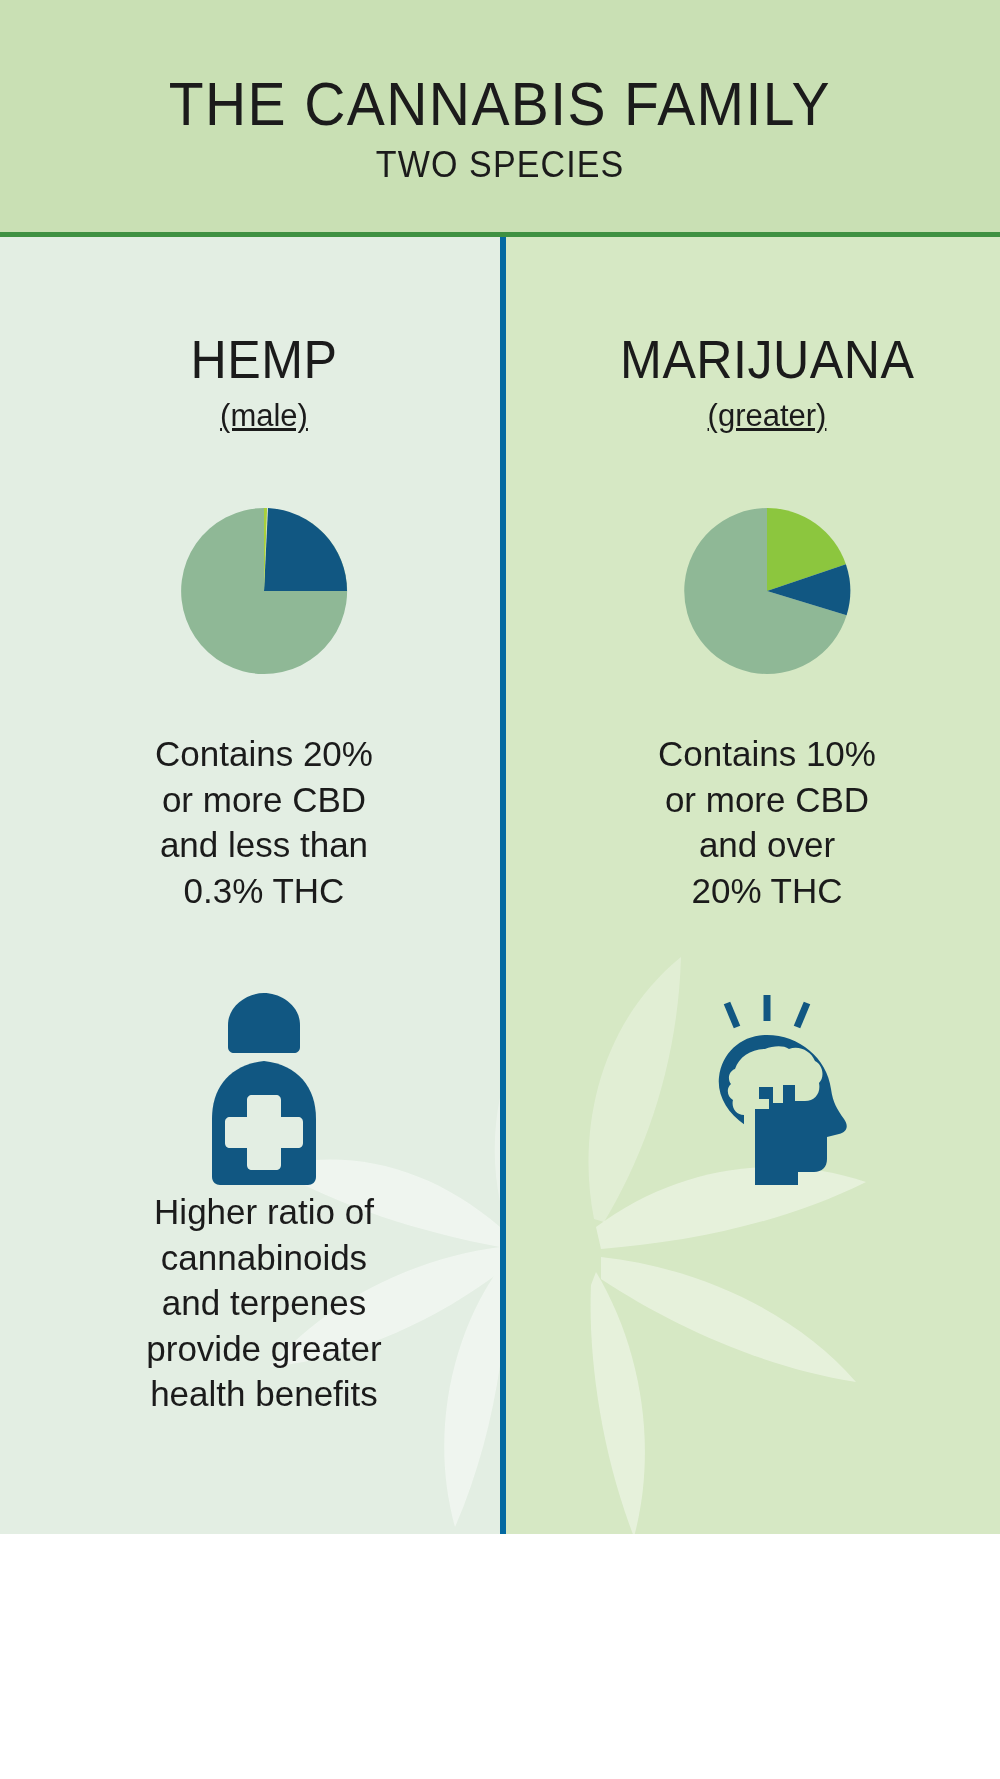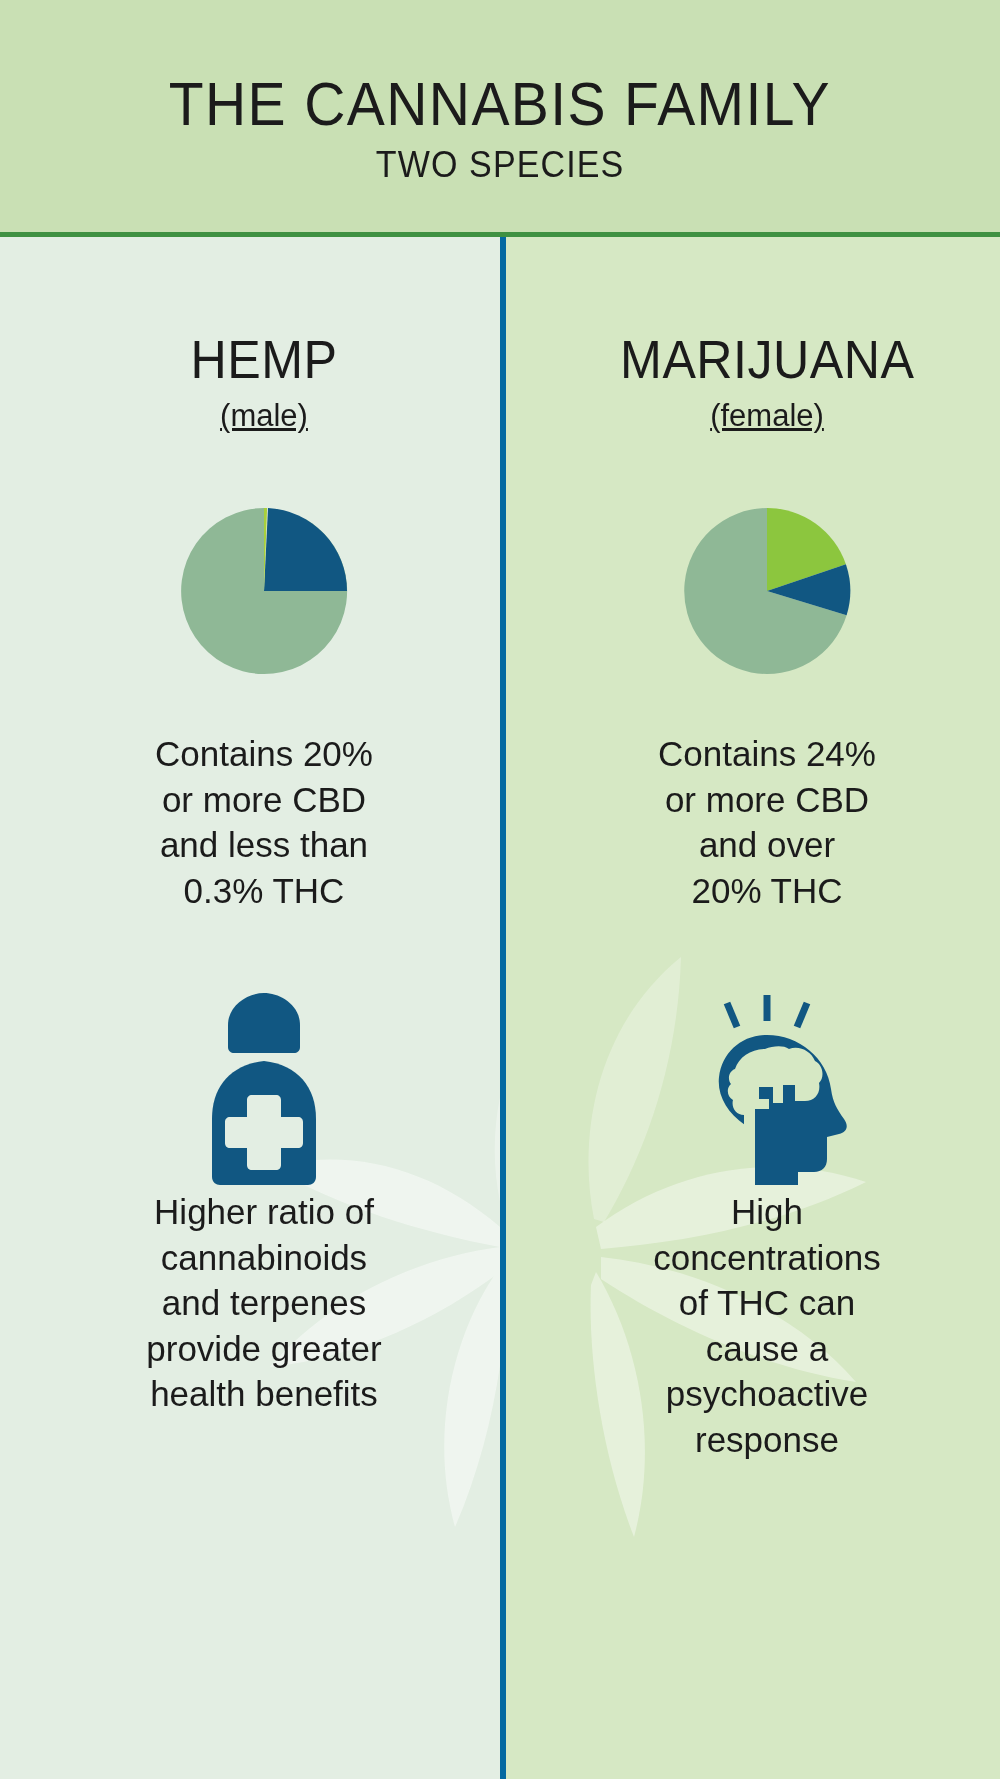--- a/index.html
+++ b/index.html
@@ -6,21 +6,21 @@
     margin: 0;
     padding: 0;
     background: #ffffff;
   }
   body {
     font-family: "Liberation Sans", sans-serif;
   }
   .infographic {
     position: relative;
     width: 1000px;
-    height: 1779px;
+    height: 1534px;
     overflow: hidden;
     background: #15803d;
   }
 
   
   .header {
     position: absolute;
     left: 0; top: 0;
     width: 1000px;
     height: 232px;
@@ -225,34 +225,34 @@
           <path d="M205 690 C300 700 400 745 460 815 C365 800 275 758 205 712 Z"></path>
           <path d="M200 705 C245 780 262 880 238 970 C205 885 192 790 195 718 Z"></path>
         </g>
         <g fill="#ffffff" opacity="0.28">
           <path d="M198 652 C180 560 205 455 285 390 C282 495 250 585 208 655 Z"></path>
         </g>
       </svg>
 
       <div class="col-inner">
         <div class="species-name">MARIJUANA</div>
-        <div class="species-sex">(female)</div>
+        <div class="species-sex">(greater)</div>
 
         <div class="pie-wrap">
           <svg width="168" height="168" viewBox="0 0 168 168">
 
             <path d="M84 84 L84 1 A83 83 0 1 0 163.6 108.3 Z" fill="#8fb896"></path>
 
             <path d="M84 84 L84 1 A83 83 0 0 1 162.9 57.2 Z" fill="#8cc63e"></path>
 
             <path d="M84 84 L162.9 57.2 A83 83 0 0 1 163.6 108.3 Z" fill="#115782"></path>
           </svg>
         </div>
 
-        <div class="body-text text-top">Contains 24%
+        <div class="body-text text-top">Contains 10%
 or more CBD
 and over
 20% THC</div>
 
         <div class="icon-wrap">
           <svg width="180" height="196" viewBox="0 0 180 196">
 
             <g stroke="#115782" stroke-width="7" stroke-linecap="butt">
               <line x1="90" y1="4" x2="90" y2="30"></line>
               <line x1="50" y1="12" x2="60" y2="36"></line>
@@ -293,23 +293,17 @@
                      L118 94
                      L118 110
                      L128 110
                      C138 110 144 102 142 92
                      C148 86 146 74 138 70
                      C134 60 122 54 112 58
                      C106 54 96 55 88 58 Z" fill="#d6e8c4"></path>
           </svg>
         </div>
 
-        <div class="body-text text-bottom">High
-concentrations
-of THC can
-cause a
-psychoactive
-response</div>
       </div>
     </div>
 
   </div>
 </div>
 
 </body></html>

